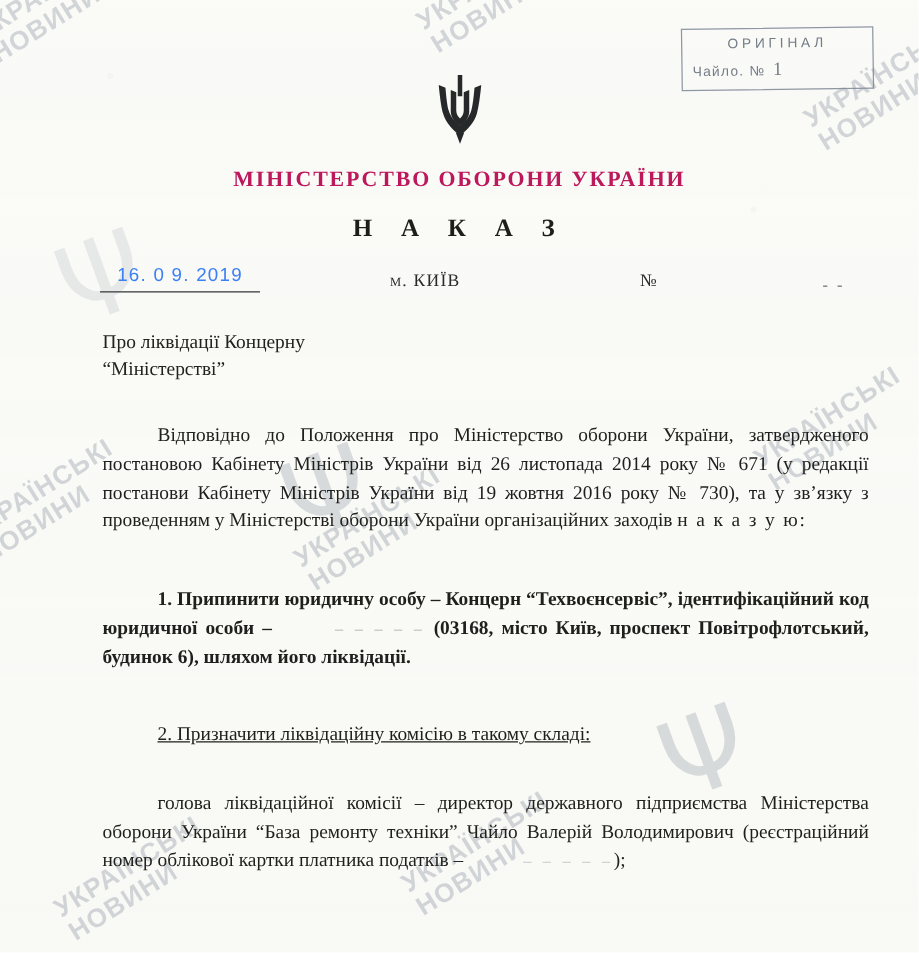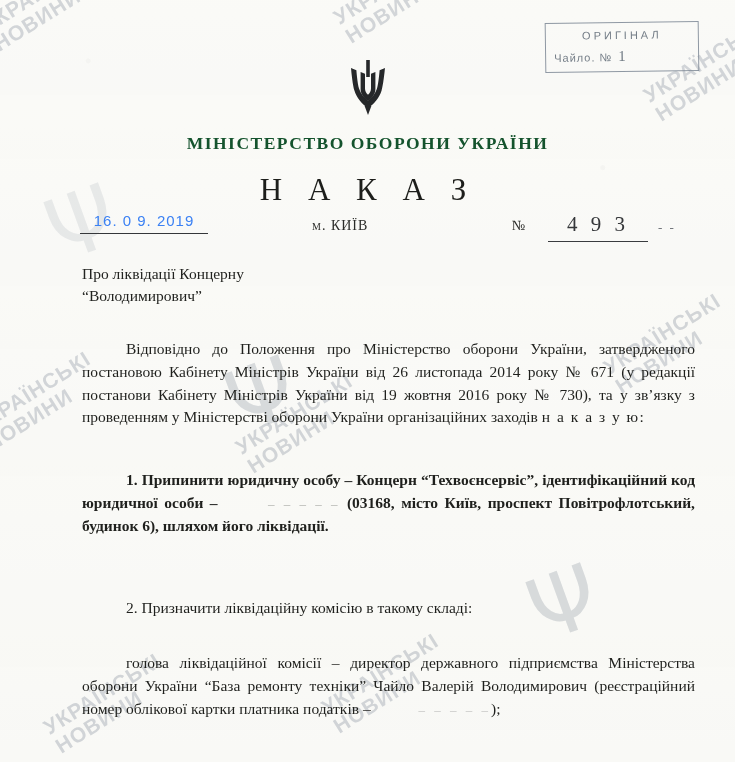--- a/index.html
+++ b/index.html
@@ -106,29 +106,29 @@
   
   .ministry {
     position: absolute;
     left: 0; right: 0;
     top: 133px;
     text-align: center;
     font-size: 17.5px;
     letter-spacing: 1.5px;
     font-variant: small-caps;
     font-weight: 600;
-    color: #14532d;
+    color: #be185d;
   }
   .order-title {
     position: absolute;
     left: 0; right: 0;
     top: 172px;
     text-align: center;
-    font-size: 31px;
-    font-weight: 400;
+    font-size: 20px;
+    font-weight: 700;
     letter-spacing: 9px;
     color: #1d1e1b;
   }
 
   
   .meta-row {
     position: absolute;
     left: 80px;
     right: 40px;
     top: 212px;
@@ -205,21 +205,21 @@
     font-size: 15.5px;
     line-height: 1.47;
     color: #1f201d;
   }
   .para {
     text-align: justify;
     margin: 0 0 8px 0;
   }
   .para.indent { text-indent: 44px; }
   .para.gap-1 { margin-top: 40px; font-weight: bold; }
-  .para.gap-2 { margin-top: 60px; }
+  .para.gap-2 { margin-top: 40px; text-decoration: underline; }
   .para.gap-3 { margin-top: 32px; }
   .bold-spaced {
     font-weight: 400;
     letter-spacing: 1.5px;
   }
   .redacted {
     display: inline-block;
     min-width: 86px;
     color: rgba(60,62,60,0.30);
     letter-spacing: 3px;
@@ -282,27 +282,26 @@
   </div>
 
   <div class="ministry">МІНІСТЕРСТВО ОБОРОНИ УКРАЇНИ</div>
 
   <div class="order-title">Н А К А З</div>
 
   <div class="meta-row">
     <div class="date-box">16. 0 9. 2019</div>
     <div class="city">м. КИЇВ</div>
     <div class="num-label">№</div>
-    <div class="num-value">4 9 3</div>
     <div class="num-tail">- -</div>
   </div>
 
   <div class="subject">
     <div>Про ліквідації Концерну</div>
-    <div>“Володимирович”</div>
+    <div>“Міністерстві”</div>
   </div>
 
   <div class="body">
 
     <p class="para indent">
       <span>Відповідно до Положення про Міністерство оборони України, затвердженого постановою Кабінету Міністрів України від 26 листопада 2014 року № 671 (у редакції постанови Кабінету Міністрів України від 19 жовтня 2016 року № 730), та у зв’язку з проведенням у Міністерстві оборони України організаційних заходів</span>
       <span class="bold-spaced">н а к а з у ю:</span>
     </p>
 
     <p class="para indent gap-1">

